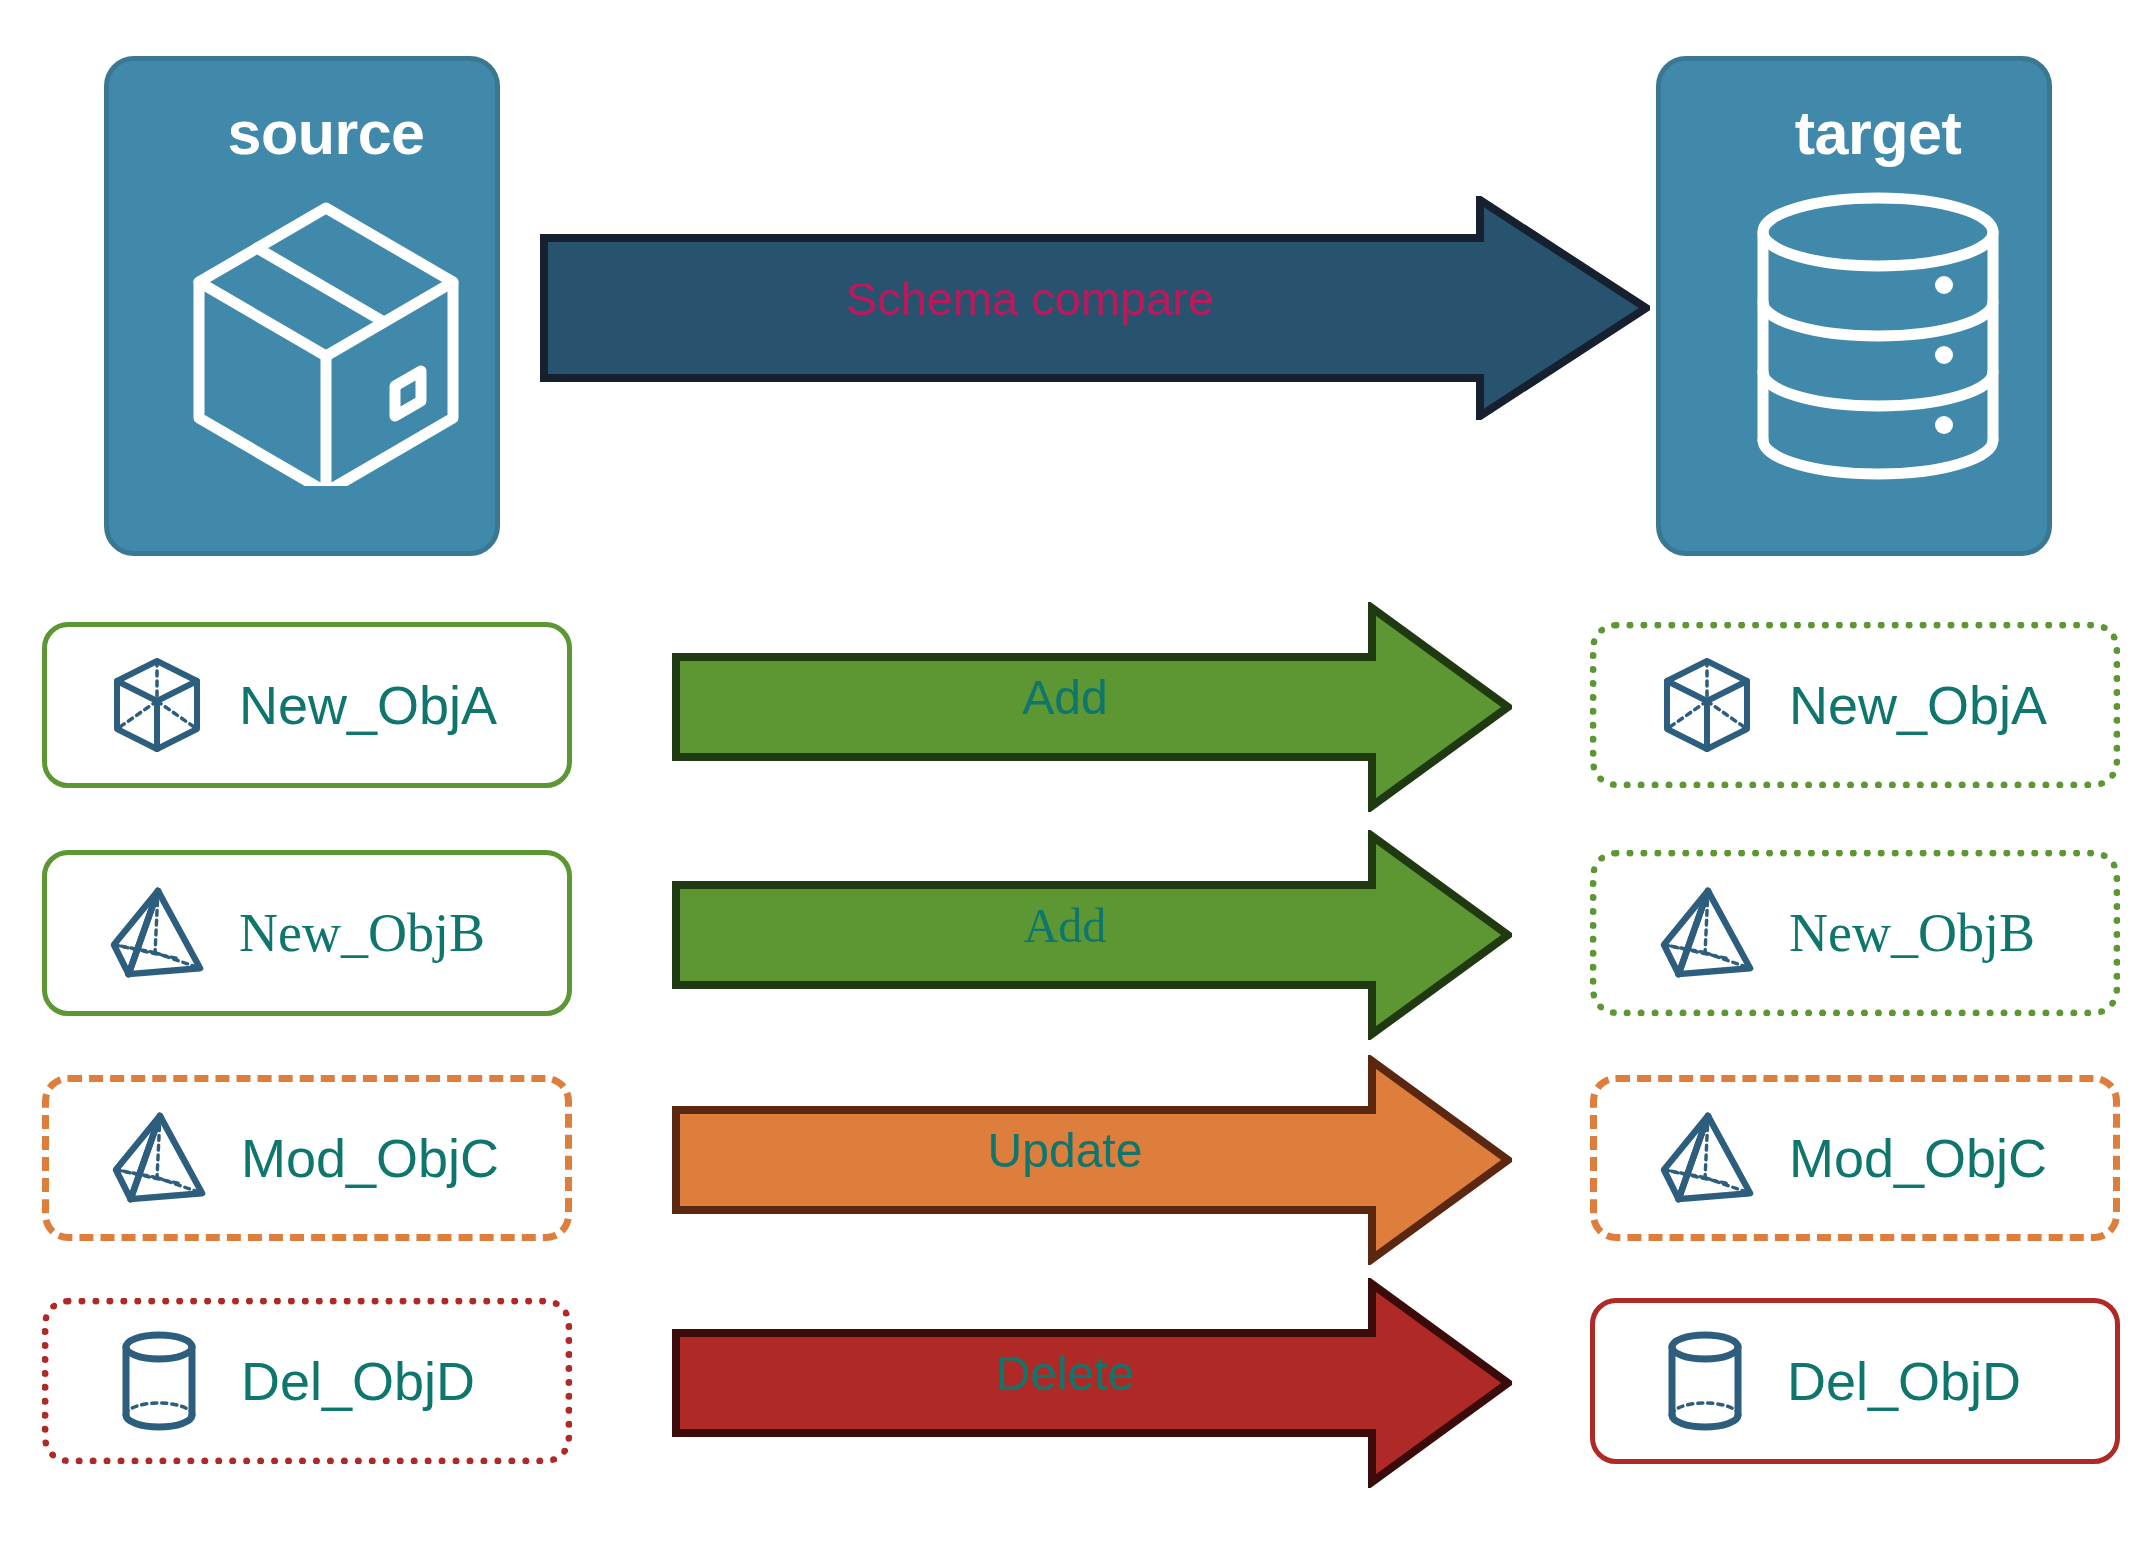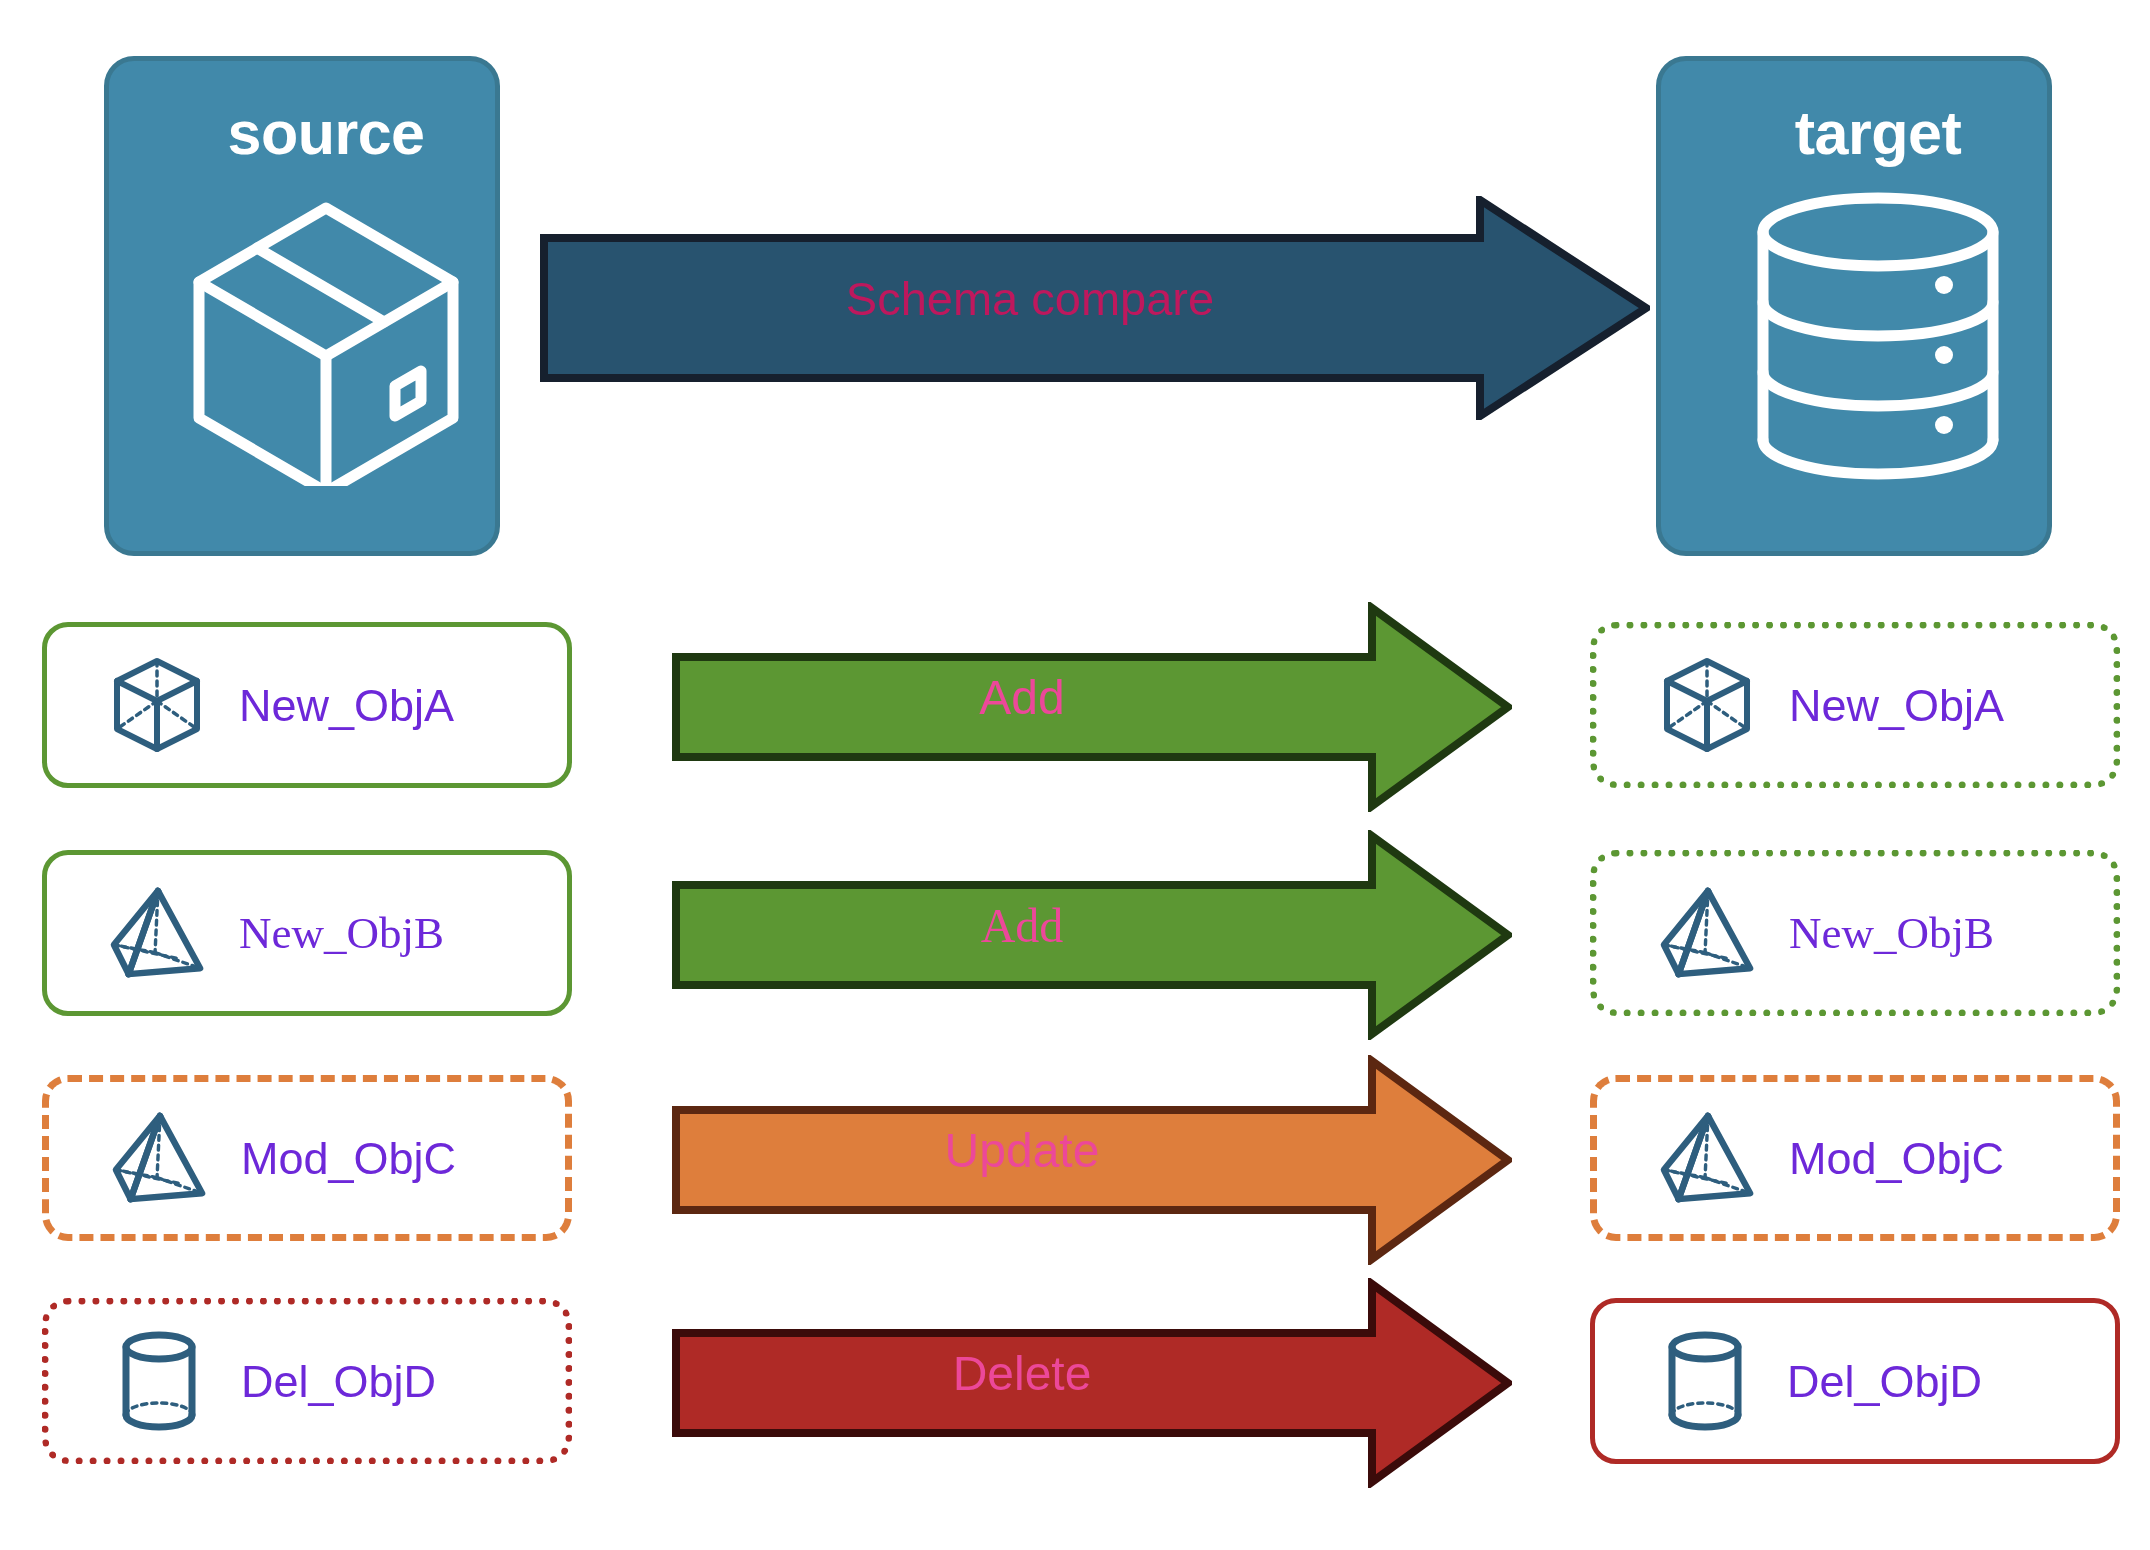--- a/index.html
+++ b/index.html
@@ -99,44 +99,45 @@
   .obj-icon {
     width: 96px;
     height: 104px;
     flex: 0 0 auto;
     display: flex;
     align-items: center;
     justify-content: center;
   }
   .obj-label {
     margin-left: 34px;
-    font-size: 45px;
-    color: #6d28d9;
+    font-size: 54px;
+    color: #0f766e;
     line-height: 1;
     white-space: nowrap;
   }
 
   
   .action-arrow {
     position: absolute;
     left: 672px;
     top: -10px;
     width: 840px;
     height: 210px;
   }
   .action-label {
     position: absolute;
     left: 672px;
     top: 62px;
     width: 700px;
     text-align: center;
-    color: #ec4899;
+    color: #0f766e;
     font-size: 48px;
     line-height: 1;
     pointer-events: none;
+    padding-left: 43px;
   }
 </style>
 </head>
 <body>
 
 <div class="endpoint-card" id="source-card">
   <div class="endpoint-title">source</div>
   <div class="endpoint-icon">
     <svg width="290" height="300" viewBox="0 0 290 300" fill="none" stroke="#ffffff" stroke-width="11" stroke-linejoin="round" stroke-linecap="round">
 

